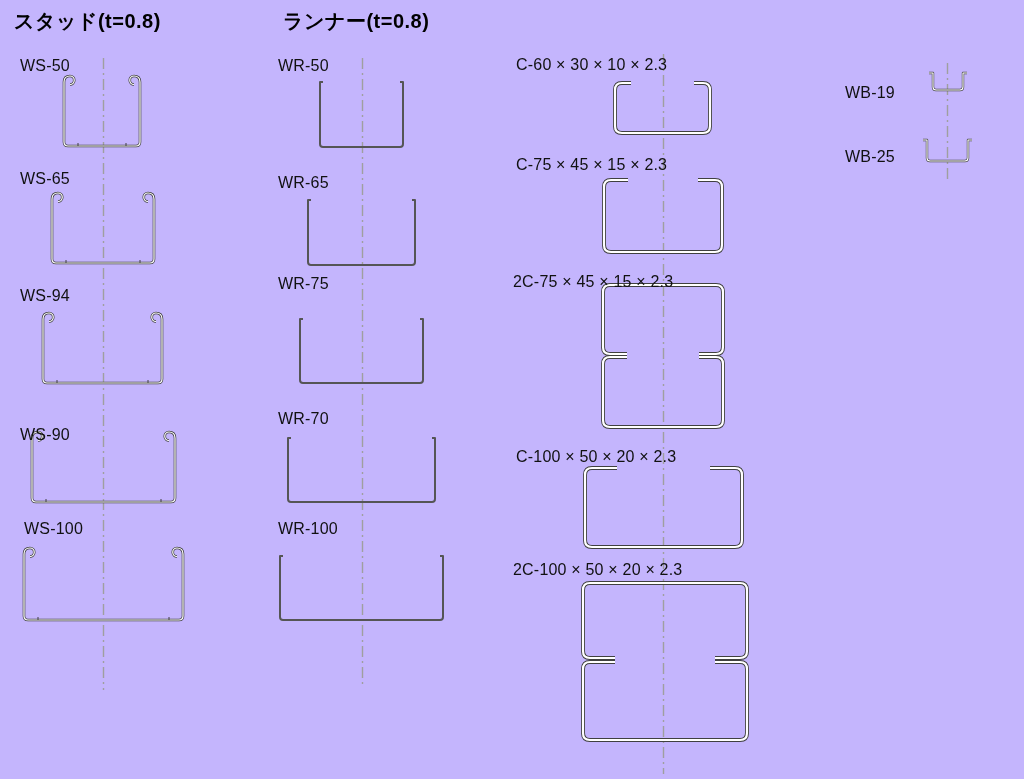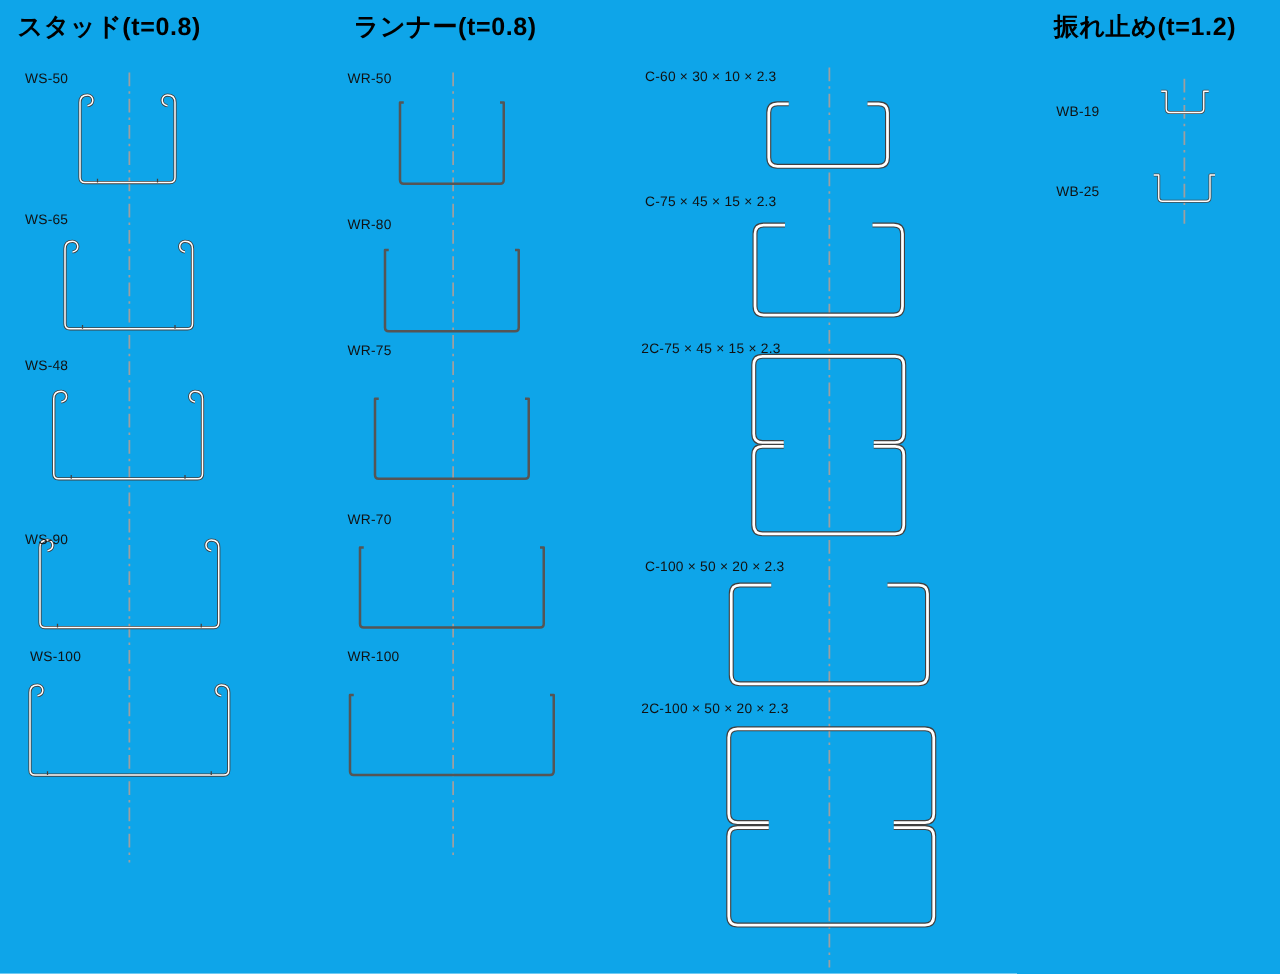--- a/index.html
+++ b/index.html
@@ -1,31 +1,31 @@
 <!DOCTYPE html>
 <html><head>
 <meta charset="utf-8">
 <style>
   html,body{margin:0;padding:0;background:#ffffff;}
   .sheet{
     position:relative;
     width:1024px;height:779px;
-    background:#0ea5e9;
+    background:#c4b5fd;
     font-family:"Liberation Sans","DejaVu Sans",sans-serif;
     overflow:hidden;
   }
   .line-art{position:absolute;left:0;top:0;width:1024px;height:779px;}
   .hdr{
     position:absolute;
     font-size:20px;font-weight:bold;color:#000;
     letter-spacing:0.5px;white-space:nowrap;
   }
   .lbl{
     position:absolute;
-    font-size:11px;color:#111;
+    font-size:16px;color:#111;
     letter-spacing:0.2px;white-space:nowrap;
   }
   
   .cl{stroke:#9f9f9f;stroke-width:1.4;stroke-dasharray:11 4 2 4;fill:none;}
   .stud-d{stroke:#404040;stroke-width:2.6;fill:none;stroke-linejoin:round;}
   .stud-w{stroke:#ffffff;stroke-width:1.2;fill:none;stroke-linejoin:round;}
   .rib{stroke:#404040;stroke-width:1;fill:none;}
   .run{stroke:#555555;stroke-width:2;fill:none;stroke-linejoin:round;}
   .c-d{stroke:#404040;stroke-width:4;fill:none;stroke-linejoin:round;}
   .c-w{stroke:#ffffff;stroke-width:2.2;fill:none;stroke-linejoin:round;}
@@ -118,30 +118,29 @@
       <path class="wb-w" d="M 929 73 L 933 73 L 933 87 Q 933 90 936 90 L 960 90 Q 963 90 963 87 L 963 73 L 967 73"></path>
     </g>
     <g>
       <path class="wb-d" d="M 923 140 L 927 140 L 927 158 Q 927 161 930 161 L 965 161 Q 968 161 968 158 L 968 140 L 972 140"></path>
       <path class="wb-w" d="M 923 140 L 927 140 L 927 158 Q 927 161 930 161 L 965 161 Q 968 161 968 158 L 968 140 L 972 140"></path>
     </g>
   </svg>
 
   <div class="hdr" style="left:14px;top:8px">スタッド(t=0.8)</div>
   <div class="hdr" style="left:283px;top:8px">ランナー(t=0.8)</div>
-  <div class="hdr" style="left:843px;top:8px">振れ止め(t=1.2)</div>
 
   <div class="lbl" style="left:20px;top:57px">WS-50</div>
   <div class="lbl" style="left:20px;top:170px">WS-65</div>
-  <div class="lbl" style="left:20px;top:287px">WS-48</div>
+  <div class="lbl" style="left:20px;top:287px">WS-94</div>
   <div class="lbl" style="left:20px;top:426px">WS-90</div>
   <div class="lbl" style="left:24px;top:520px">WS-100</div>
 
   <div class="lbl" style="left:278px;top:57px">WR-50</div>
-  <div class="lbl" style="left:278px;top:174px">WR-80</div>
+  <div class="lbl" style="left:278px;top:174px">WR-65</div>
   <div class="lbl" style="left:278px;top:275px">WR-75</div>
   <div class="lbl" style="left:278px;top:410px">WR-70</div>
   <div class="lbl" style="left:278px;top:520px">WR-100</div>
 
   <div class="lbl" style="left:516px;top:56px">C-60 × 30 × 10 × 2.3</div>
   <div class="lbl" style="left:516px;top:156px">C-75 × 45 × 15 × 2.3</div>
   <div class="lbl" style="left:513px;top:273px">2C-75 × 45 × 15 × 2.3</div>
   <div class="lbl" style="left:516px;top:448px">C-100 × 50 × 20 × 2.3</div>
   <div class="lbl" style="left:513px;top:561px">2C-100 × 50 × 20 × 2.3</div>
 

